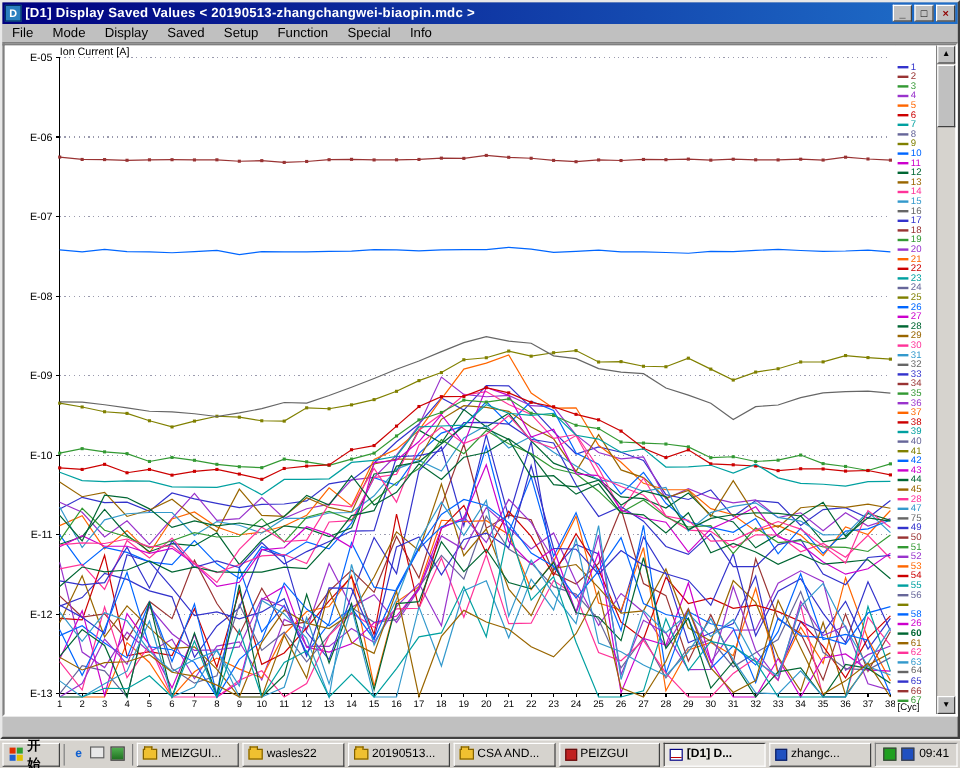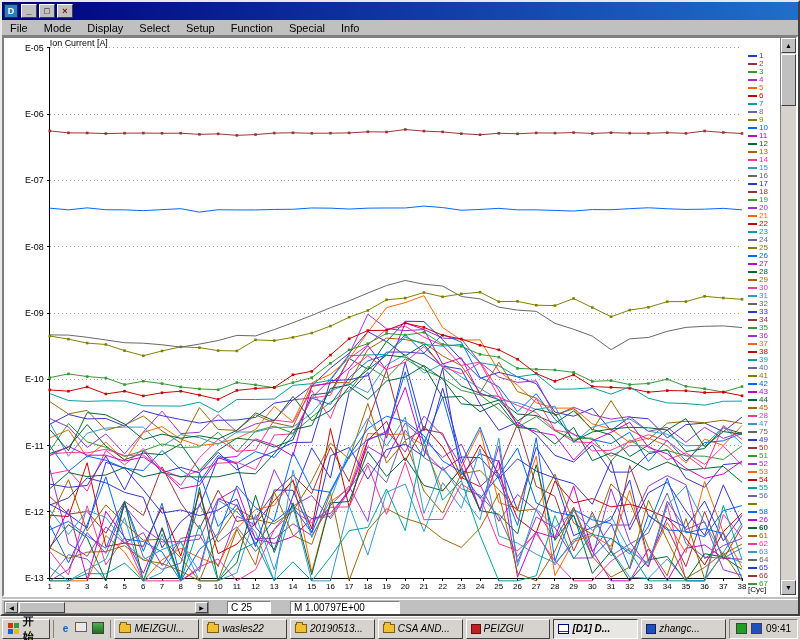--- a/index.html
+++ b/index.html
@@ -86,48 +86,49 @@
             font-size:10px;white-space:nowrap;overflow:hidden;}
   .task-btn.active{border-color:#404040 #fff #fff #404040;background:#e9e7e3;font-weight:bold;}
   .ticon{flex:0 0 auto;}
   .ticon.folder{width:12px;height:9px;background:#f0c030;border:1px solid #806000;position:relative;}
   .ticon.folder::before{content:"";position:absolute;left:0;top:-3px;width:5px;height:2px;
                         background:#f0c030;border:1px solid #806000;border-bottom:none;}
   .ticon.app-red{width:10px;height:10px;background:#c02020;border:1px solid #601010;}
   .ticon.chart{width:11px;height:10px;background:#fff;border:1px solid #000080;
                background-image:linear-gradient(transparent 6px,#c00000 6px,#c00000 7px,transparent 7px);}
   .ticon.app-blue{width:10px;height:10px;background:#2050c0;border:1px solid #102060;}
-  .task-label{overflow:hidden;text-overflow:clip;font-style:italic;}
+  .task-label{overflow:hidden;text-overflow:clip;}
   .tray{margin-left:auto;height:20px;display:flex;align-items:center;gap:4px;padding:0 6px;
         border:1px solid;border-color:#808080 #fff #fff #808080;font-size:10px;}
   .tray-icon{width:11px;height:11px;border:1px solid #404040;}
   .tray-icon.green{background:#20a020;}
   .tray-icon.blue{background:#2050c0;}
 </style>
 </head>
 <body>
 
 <div class="screen">
 
   <div class="window">
 
     <div class="titlebar">
       <div class="app-icon">D</div>
+      <div class="title-text">[D1] Display Saved Values  &lt; 20190513-zhangchangwei-biaopin.mdc &gt;</div>
       <div class="tb-buttons">
         <div class="tb-btn">_</div>
         <div class="tb-btn">□</div>
         <div class="tb-btn close">×</div>
       </div>
     </div>
 
     <div class="menubar">
       <span class="menu-item">File</span>
       <span class="menu-item">Mode</span>
       <span class="menu-item">Display</span>
-      <span class="menu-item">Select</span>
+      <span class="menu-item">Saved</span>
       <span class="menu-item">Setup</span>
       <span class="menu-item">Function</span>
       <span class="menu-item">Special</span>
       <span class="menu-item">Info</span>
     </div>
 
     <div class="content">
       <div class="plot-wrap">
         <svg id="plot-svg" viewBox="0 0 746 563" preserveAspectRatio="none">
             <line x1="46" x2="742" y1="10" y2="10" class="grid" stroke-dasharray="1,3"></line>
@@ -708,29 +709,20 @@
             <span class="lg-num" style="color: rgb(51, 153, 51);">67</span>
           </div>
         </div>
       <div class="vscroll">
         <div class="sbtn up">▲</div>
         <div class="sthumb"></div>
         <div class="sbtn down">▼</div>
       </div>
     </div>
 
-    <div class="statusbar">
-      <div class="hscroll">
-        <div class="hbtn left">◀</div>
-        <div class="hthumb"></div>
-        <div class="hbtn right">▶</div>
-      </div>
-      <div class="sb-field c">C 25</div>
-      <div class="sb-field m">M 1.00797E+00</div>
-    </div>
 
   </div>
 
   <div class="taskbar">
     <div class="start">
       <div class="flag">
           <span></span>
           <span></span>
           <span></span>
           <span></span>

